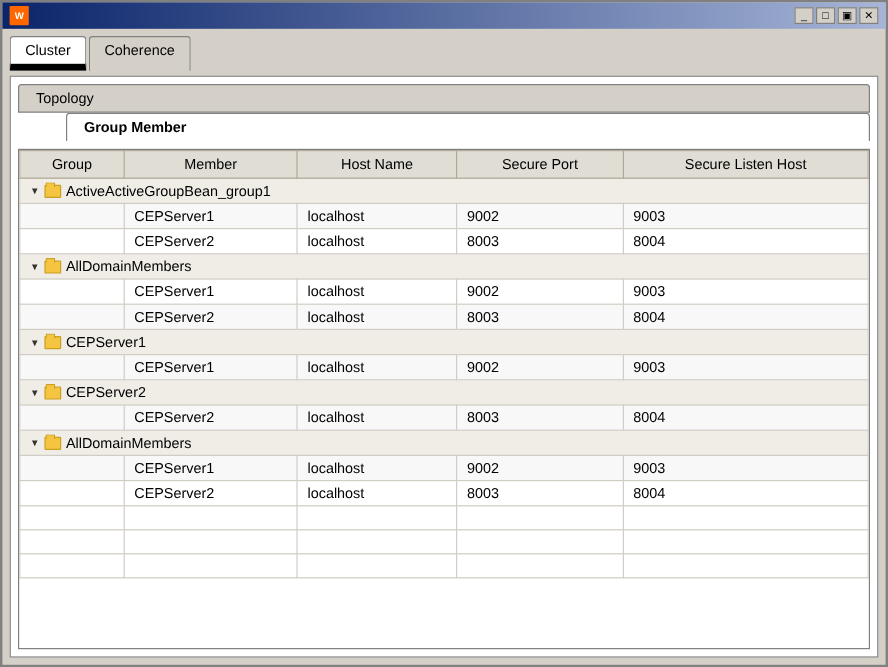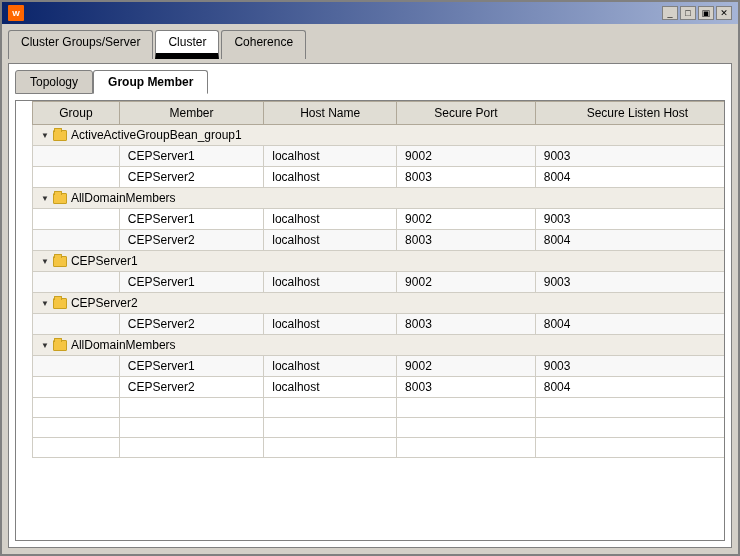--- a/index.html
+++ b/index.html
@@ -97,45 +97,46 @@
       background: #ffffff;
       border: 1px solid #808080;
       display: flex;
       flex-direction: column;
       padding: 6px;
     }
     .tab-row-inner {
       display: flex;
       gap: 0;
       margin-bottom: 6px;
+      flex-direction: column;
     }
     .tab-inner {
       padding: 4px 14px;
       background: #d4d0c8;
       border: 1px solid #808080;
       cursor: pointer;
       font-size: 12px;
       color: #000;
       border-radius: 3px 3px 0 0;
     }
     .tab-inner.active {
       background: #ffffff;
       border-bottom: 1px solid #ffffff;
       font-weight: bold;
+      margin-left: 40px;
     }
     .table-container {
       flex: 1;
       border: 1px solid #808080;
       overflow: auto;
     }
     table {
       width: 100%;
       border-collapse: collapse;
       font-size: 12px;
-      margin-left: 16px;
     }
     thead tr {
       background: #e8e4d8;
     }
     th {
       border: 1px solid #b0a898;
       padding: 4px 8px;
       text-align: center;
       font-weight: normal;
       background: #e0ddd4;
@@ -202,21 +203,20 @@
     <div class="title-controls">
       <div class="title-btn">_</div>
       <div class="title-btn">□</div>
       <div class="title-btn">▣</div>
       <div class="title-btn">✕</div>
     </div>
   </div>
 
   <div class="window-content">
     <div class="tab-row-outer">
-      <div class="tab-outer">Cluster Groups/Server</div>
       <div class="tab-outer active">Cluster</div>
       <div class="tab-outer">Coherence</div>
     </div>
 
     <div class="main-panel">
       <div class="tab-row-inner">
         <div class="tab-inner">Topology</div>
         <div class="tab-inner active">Group Member</div>
       </div>
 

